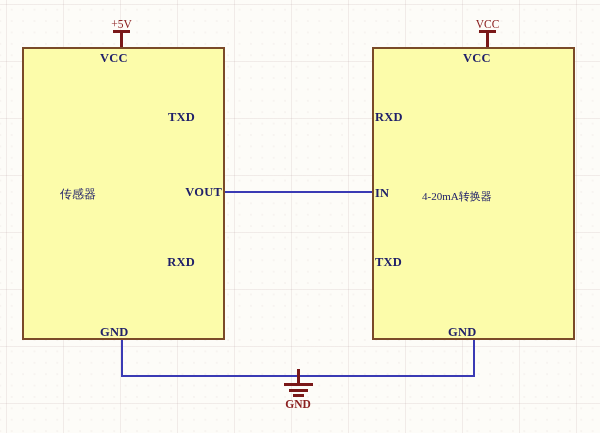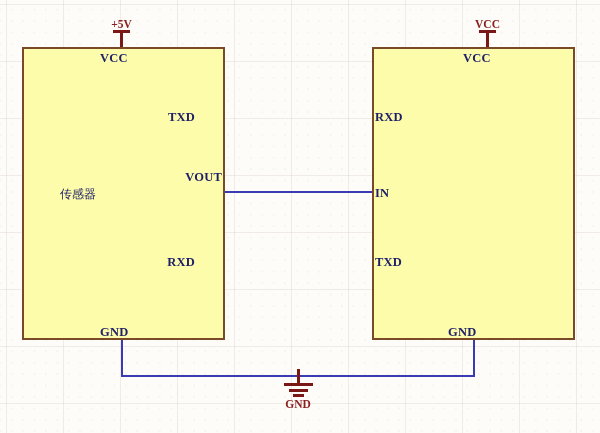--- a/index.html
+++ b/index.html
@@ -55,21 +55,21 @@
     position: absolute;
     color: #20206a;
     font-size: 12.5px;
     font-weight: bold;
     white-space: nowrap;
     letter-spacing: 0.2px;
   }
 
   #pin-sensor-vcc   { left: 100px; top: 51px;  }
   #pin-sensor-txd   { left: 195px; top: 110px; transform: translateX(-100%); }
-  #pin-sensor-vout  { left: 222px; top: 170px; transform: translateX(-100%); }
+  #pin-sensor-vout  { left: 222px; top: 185px; transform: translateX(-100%); }
   #pin-sensor-rxd   { left: 195px; top: 255px; transform: translateX(-100%); }
   #pin-sensor-gnd   { left: 100px; top: 325px; }
 
   #pin-conv-vcc     { left: 463px; top: 51px;  }
   #pin-conv-rxd     { left: 375px; top: 110px; }
   #pin-conv-in      { left: 375px; top: 186px; text-align: right; }
   #pin-conv-txd     { left: 375px; top: 255px; }
   #pin-conv-gnd     { left: 448px; top: 325px; }
 
   
@@ -100,21 +100,21 @@
     width: 3px;
     height: 17px;
     background: #7a1818;
     left: 7px;
     top: 0;
   }
   .power-text {
     position: absolute;
     color: #8b2020;
     font-size: 11.5px;
-    font-weight: bold;
+    font-weight: normal;
     white-space: nowrap;
     left: 50%;
     transform: translateX(-50%);
     bottom: 0;
   }
   #power-5v  { left: 113px; top: 30px; width: 17px; height: 17px; }
   #power-vcc { left: 479px; top: 30px; width: 17px; height: 17px; }
   #power-5v  .power-text { bottom: 17px; }
   #power-vcc .power-text { bottom: 17px; }
 
@@ -159,20 +159,21 @@
   <div class="block" id="block-sensor"></div>
   <div class="block-title" id="sensor-title">传感器</div>
 
   <div class="pin-label" id="pin-sensor-vcc">VCC</div>
   <div class="pin-label" id="pin-sensor-txd">TXD</div>
   <div class="pin-label" id="pin-sensor-vout">VOUT</div>
   <div class="pin-label" id="pin-sensor-rxd">RXD</div>
   <div class="pin-label" id="pin-sensor-gnd">GND</div>
 
   <div class="block" id="block-converter"></div>
+  <div class="block-title" id="converter-title">4-20mA转换器</div>
 
   <div class="pin-label" id="pin-conv-vcc">VCC</div>
   <div class="pin-label" id="pin-conv-rxd">RXD</div>
   <div class="pin-label" id="pin-conv-in">IN</div>
   <div class="pin-label" id="pin-conv-txd">TXD</div>
   <div class="pin-label" id="pin-conv-gnd">GND</div>
 
   <div class="wire wire-h" id="wire-vout-in"></div>
   <div class="wire wire-v" id="wire-gnd-left-v"></div>
   <div class="wire wire-h" id="wire-gnd-bus"></div>

